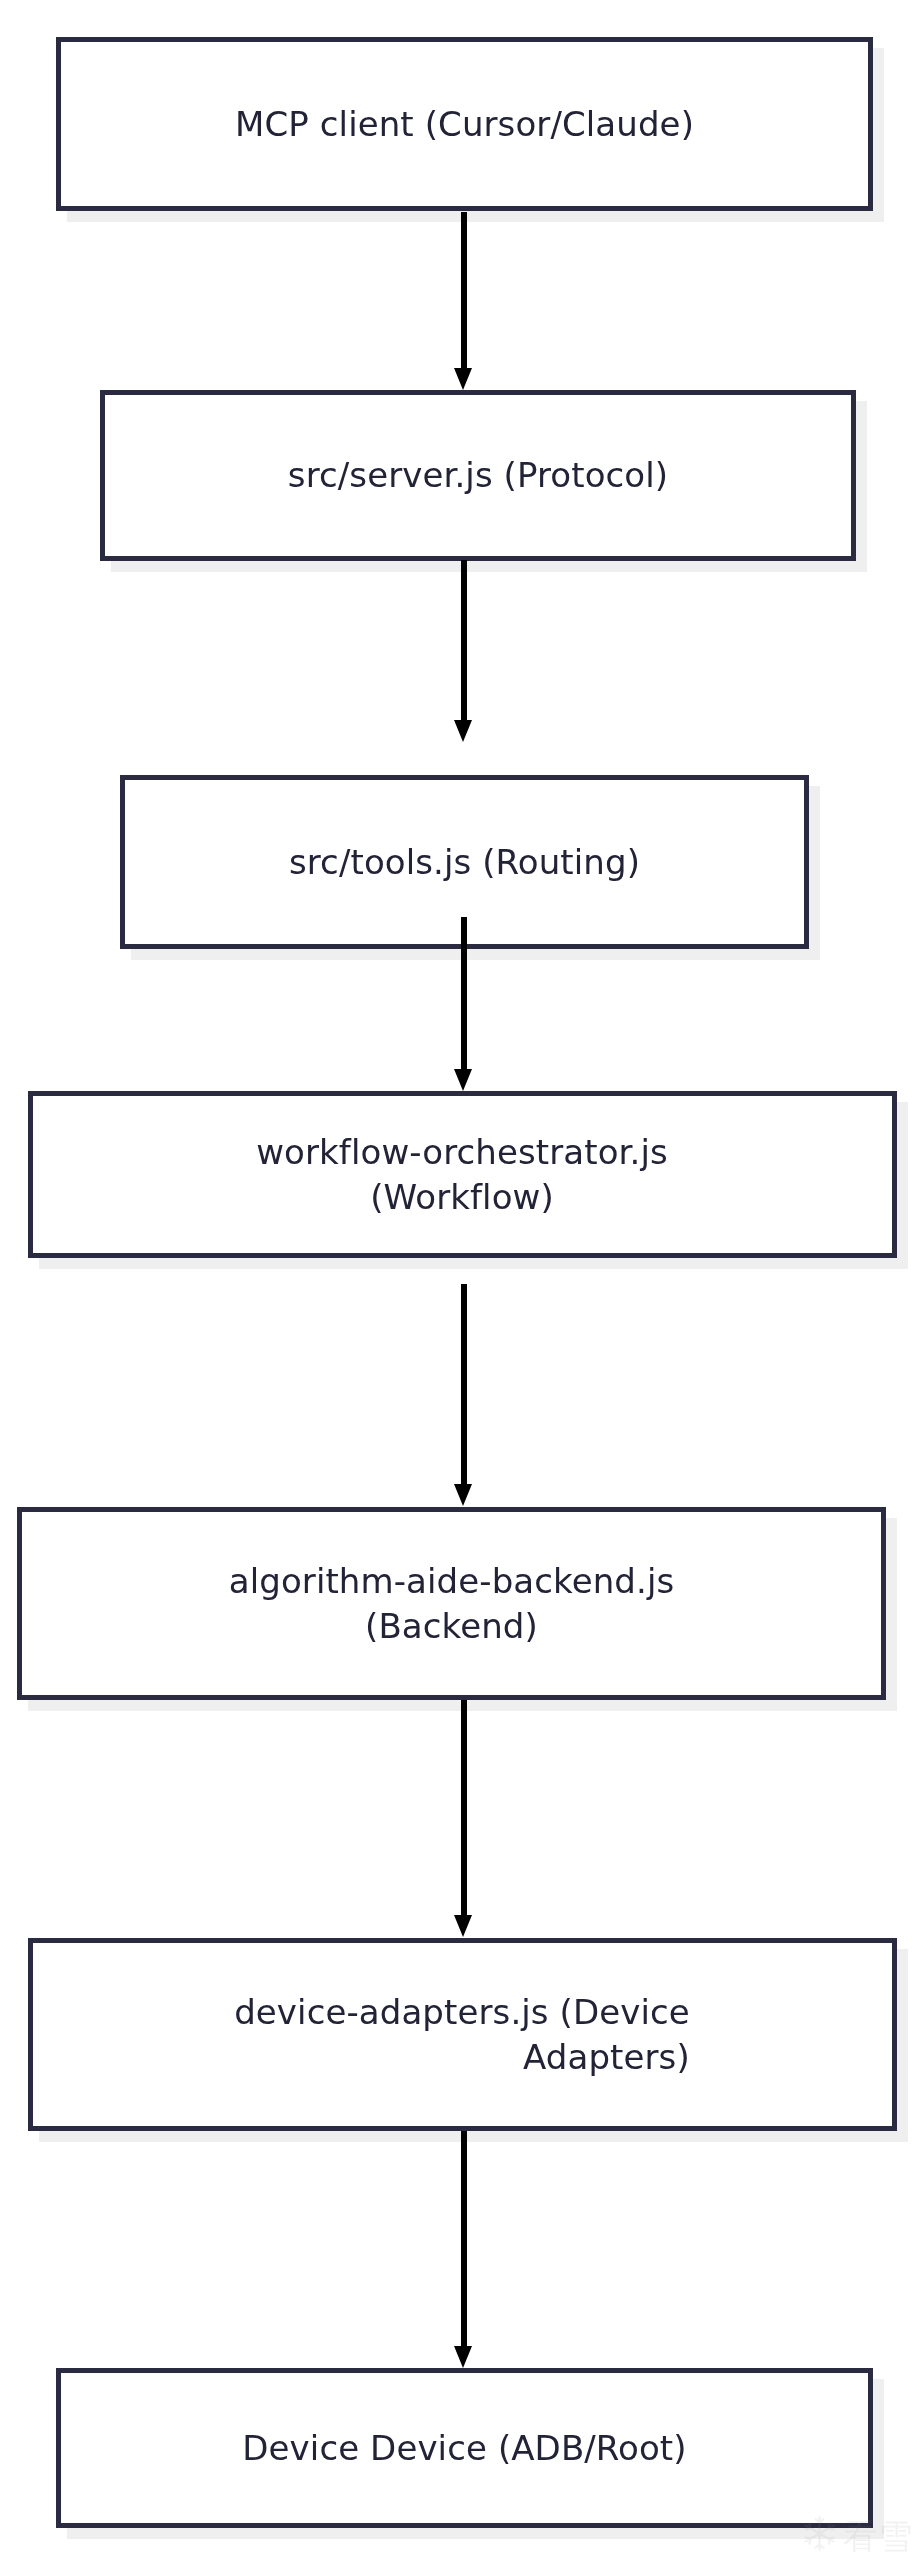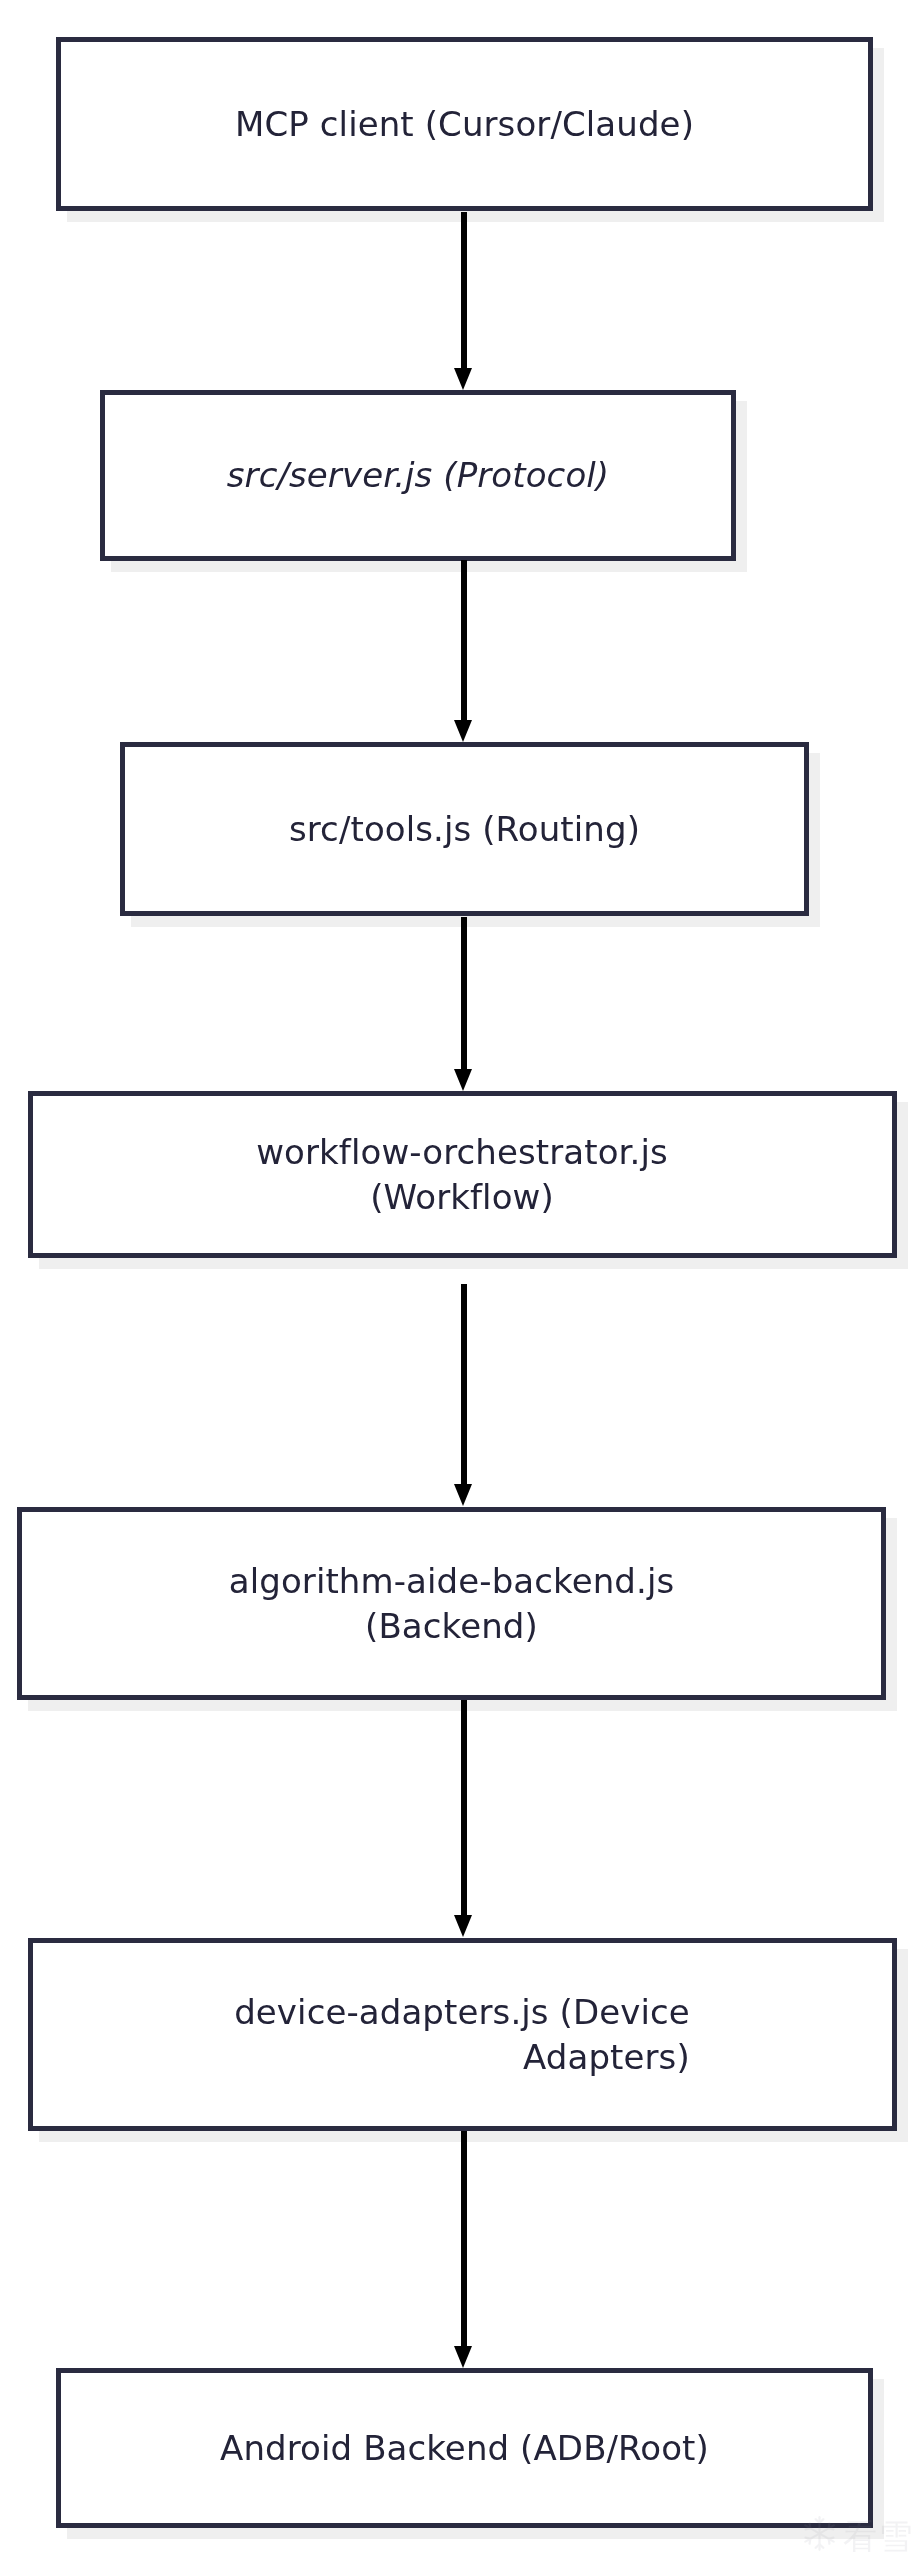--- a/index.html
+++ b/index.html
@@ -41,22 +41,22 @@
     font-size: 34px;
     line-height: 1.30;
     letter-spacing: 0.1px;
     font-weight: 400;
     padding: 0 19.3px;
     white-space: pre-line;
   }
 
   
   #node-0 { left: 56px;  top: 37px;   width: 817px; height: 174px; }
-  #node-1 { left: 100px; top: 390px;  width: 636px;  height: 171px; font-style: italic; }
-  #node-2 { left: 120px; top: 742px; width: 689px;  height: 174px; }
+  #node-1 { left: 100px; top: 390px;  width: 756px;  height: 171px; }
+  #node-2 { left: 120px; top: 775px; width: 689px;  height: 174px; }
   #node-3 { left: 27.5px;  top: 1091px; width: 869px; height: 167px; }
   #node-4 { left: 17px;  top: 1507px; width: 869px; height: 193px; }
   #node-5 { left: 27.5px;  top: 1938px; width: 869px; height: 193px; text-align: right; }
   #node-6 { left: 56px;  top: 2368px; width: 817px; height: 160px; }
 
   
   .connector {
     position: absolute;
     left: 454px;
     width: 19.3px;
@@ -182,21 +182,21 @@
     <span class="node-label">device-adapters.js (Device
 Adapters)</span>
   </div>
 
   <div class="connector" id="arrow-5">
     <div class="shaft"></div>
     <div class="head"></div>
   </div>
 
   <div class="node" id="node-6">
-    <span class="node-label">Android Backend (ADB/Root)</span>
+    <span class="node-label">Device Device (ADB/Root)</span>
   </div>
 
   <div id="watermark">
     <span class="wm-mark">
       <svg viewBox="0 0 24 24" width="39" height="39" fill="none" stroke="currentColor" stroke-width="1.4" stroke-linecap="round">
         <path d="M12 2 v20"></path>
         <path d="M3.3 7 L20.7 17"></path>
         <path d="M3.3 17 L20.7 7"></path>
         <path d="M12 5.4 L9.6 3.2 M12 5.4 L14.4 3.2"></path>
         <path d="M12 18.6 L9.6 20.8 M12 18.6 L14.4 20.8"></path>

